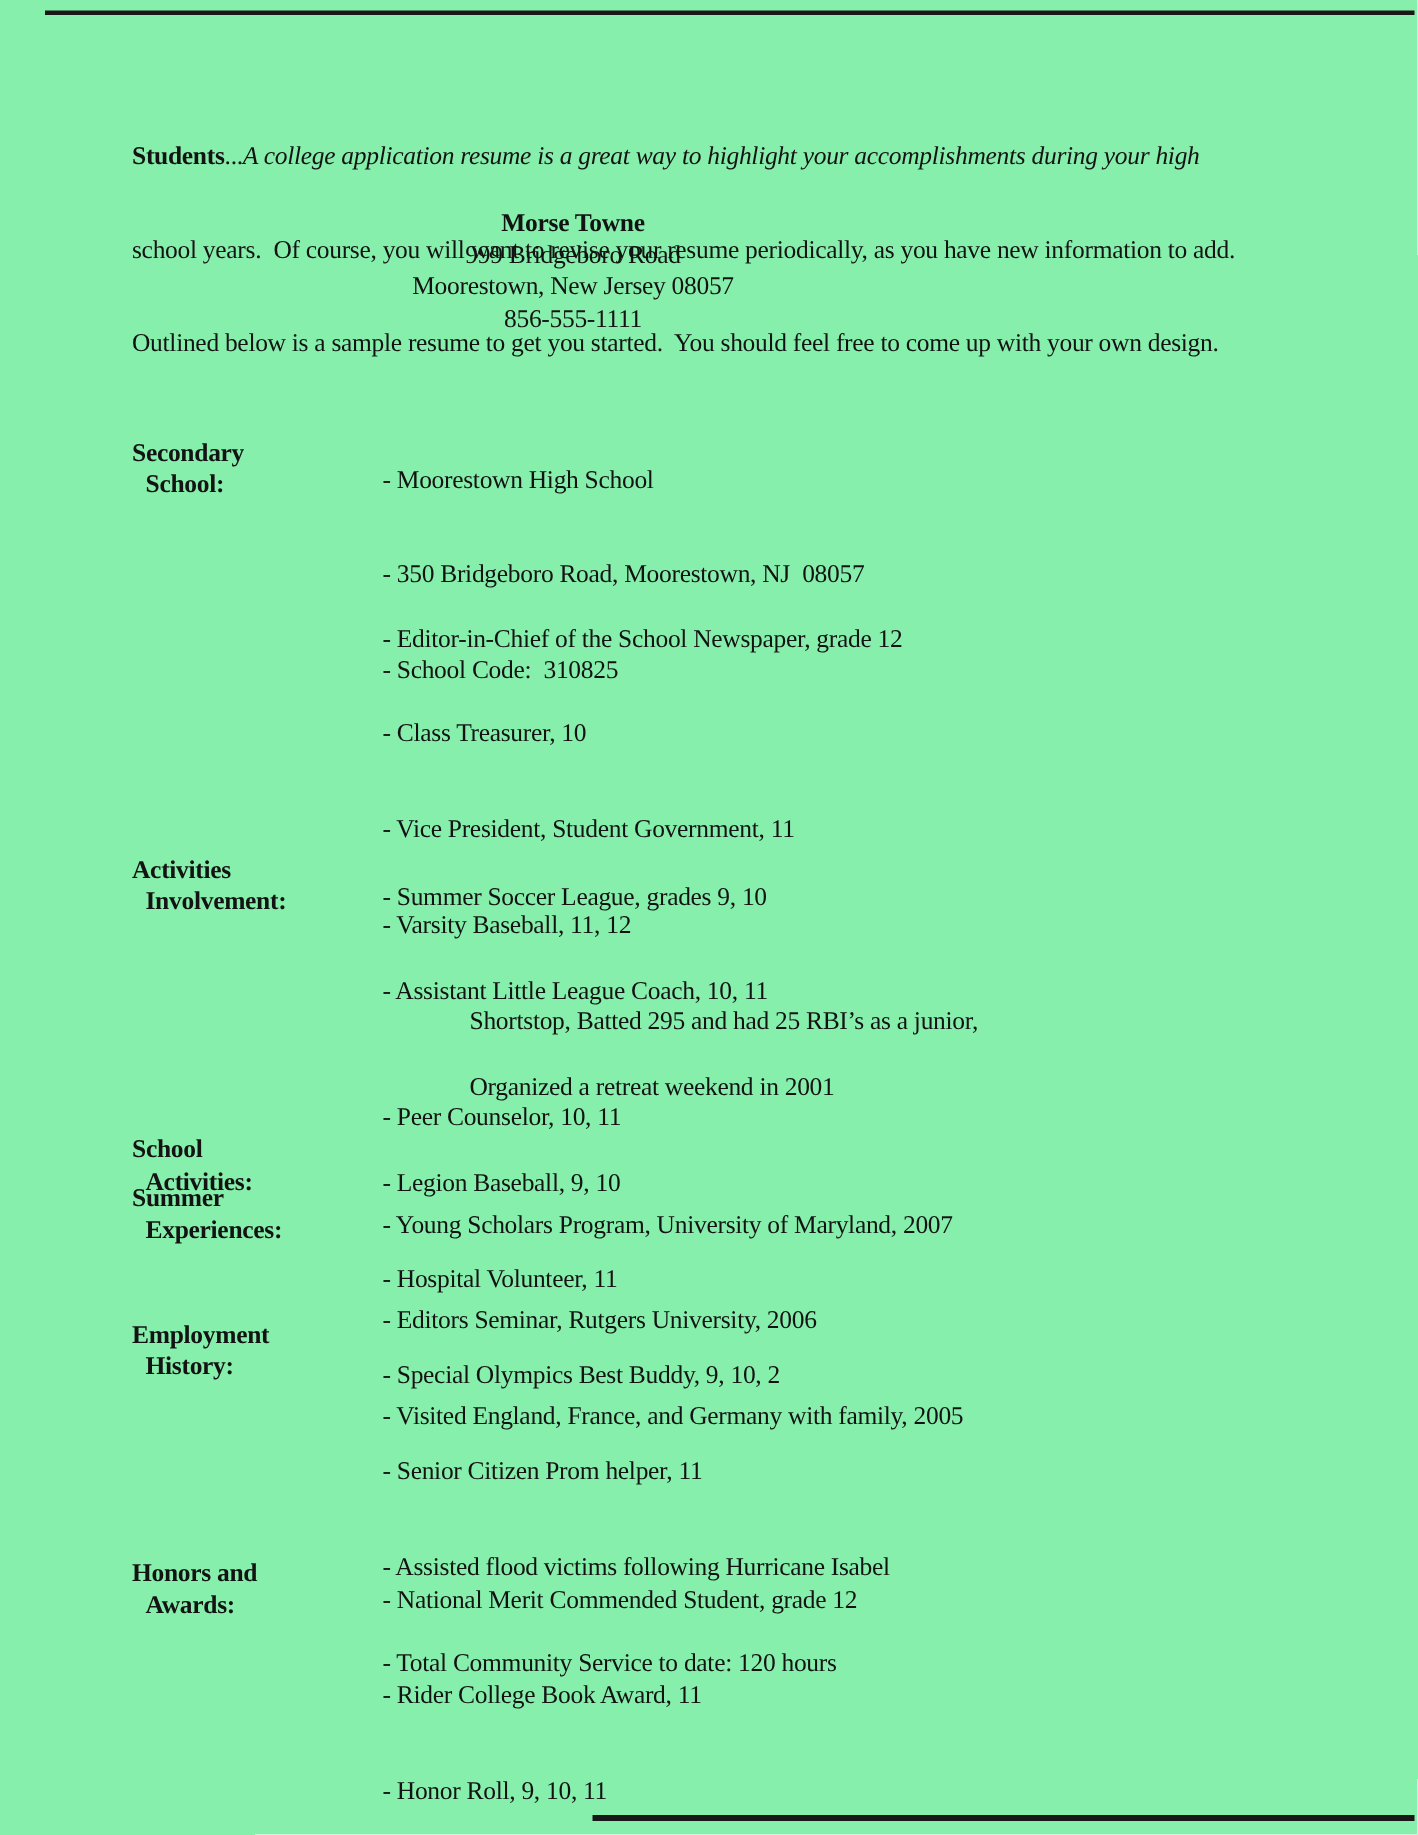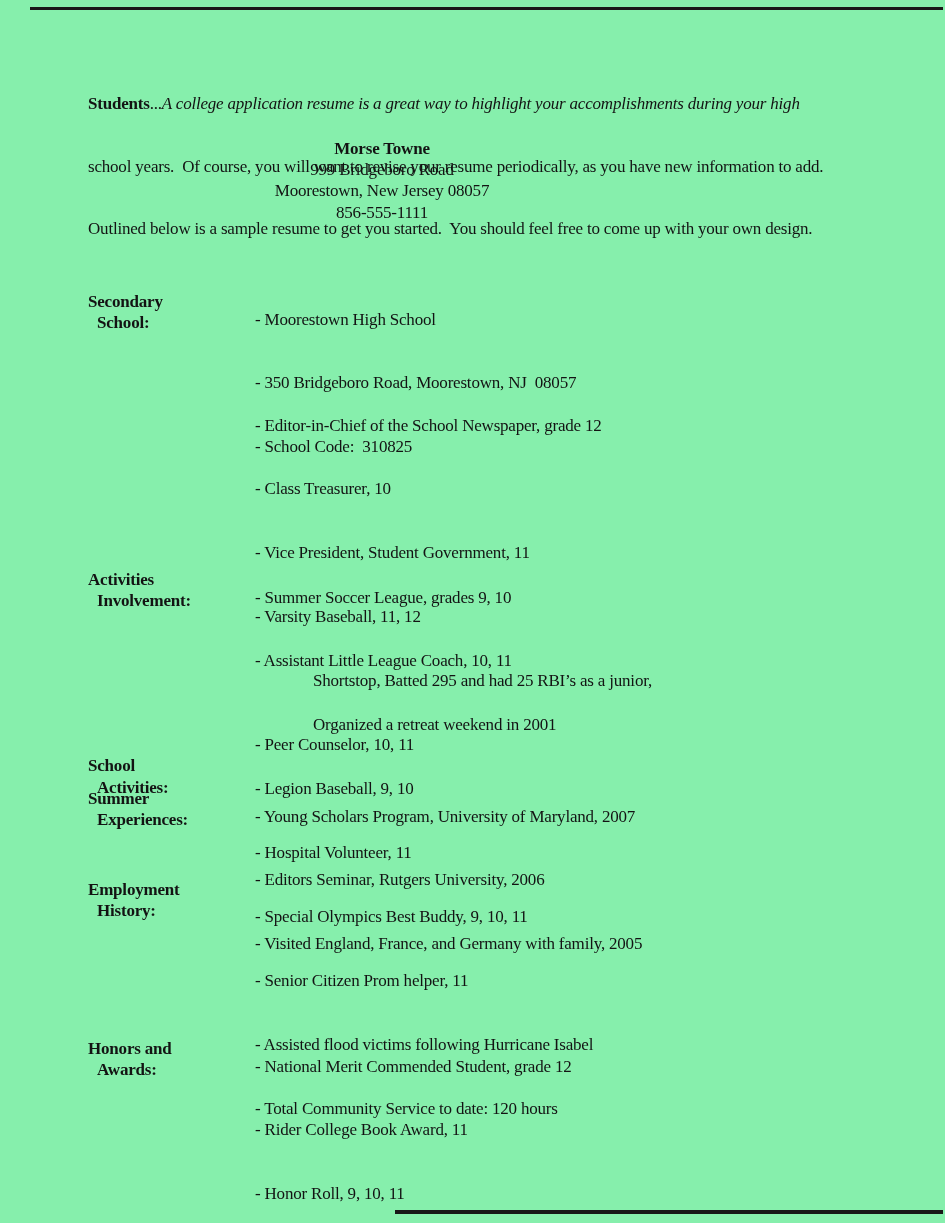--- a/index.html
+++ b/index.html
@@ -100,21 +100,21 @@
     <div class="sec-label">
       <div class="l1">Activities</div>
       <div class="l2">Involvement:</div>
     </div>
     <div class="items">
       <div class="item">- Summer Soccer League, grades 9, 10</div>
       <div class="item">- Assistant Little League Coach, 10, 11</div>
       <div class="item sub">Organized a retreat weekend in 2001</div>
       <div class="item">- Legion Baseball, 9, 10</div>
       <div class="item">- Hospital Volunteer, 11</div>
-      <div class="item">- Special Olympics Best Buddy, 9, 10, 11</div>
+      <div class="item">- Special Olympics Best Buddy, 9, 10, 2</div>
       <div class="item">- Senior Citizen Prom helper, 11</div>
       <div class="item">- Assisted flood victims following Hurricane Isabel</div>
       <div class="item">- Total Community Service to date: 120 hours</div>
     </div>
   </div>
 
   <div class="section s-summer">
     <div class="sec-label">
       <div class="l1">Summer</div>
       <div class="l2">Experiences:</div>

